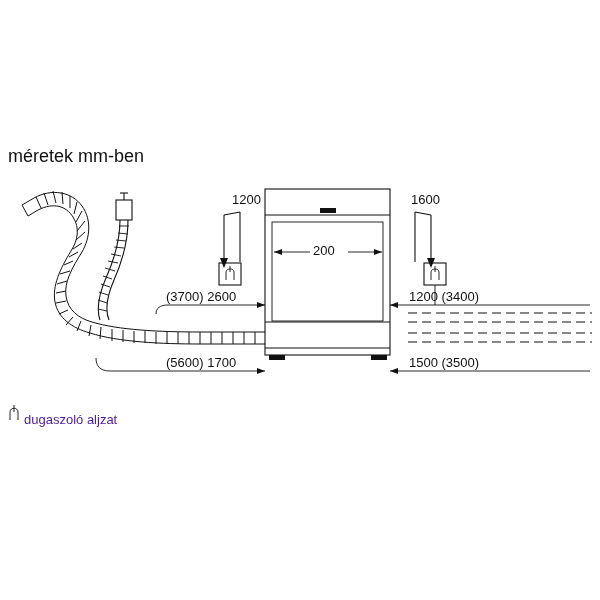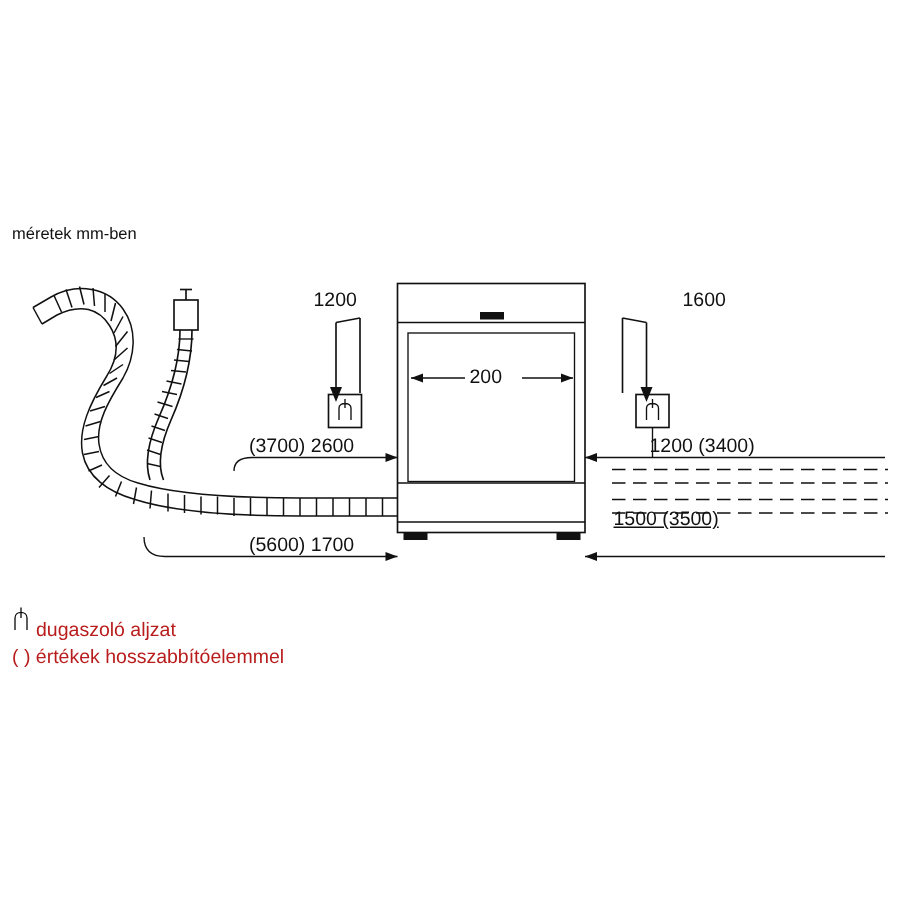--- a/index.html
+++ b/index.html
@@ -24,27 +24,27 @@
   }
   .lbl {
     position: absolute;
     font-family: "Liberation Sans", sans-serif;
     font-size: 13px;
     line-height: 15px;
     color: #111111;
     white-space: nowrap;
   }
   .lbl-title {
-    font-size: 11px;
+    font-size: 18px;
   }
   .legend-row {
     position: absolute;
     font-size: 13px;
     line-height: 16px;
-    color: #b91c1c;
+    color: #4c1d95;
     white-space: nowrap;
   }
   svg { display: block; }
   .stroke {
     fill: none;
     stroke: #111111;
     stroke-width: 1.1;
   }
   .thin {
     fill: none;
@@ -221,34 +221,30 @@
       <polygon points="390,371 398,368 398,374" class="fillblk"></polygon>
 
       <line x1="435" y1="285" x2="435" y2="305" class="thin"></line>
     </g>
 
     <g>
       <path class="thin" d="M10,420 L10,412 M18,420 L18,412 M10,412 C10,407 18,407 18,412 M14,412 L14,405"></path>
     </g>
   </svg>
 
-  <div class="lbl" style="left:209px; top:192px;">1200</div>
-
-  <div class="lbl" style="left:411px; top:192px;margin-left:44px;">1600</div>
+  <div class="lbl" style="left:232px; top:192px;">1200</div>
+
+  <div class="lbl" style="left:411px; top:192px;">1600</div>
 
   <div class="lbl" style="left:313px; top:243px;">200</div>
 
   <div class="lbl" style="left:166px; top:289px;">(3700) 2600</div>
 
   <div class="lbl" style="left:166px; top:355px;">(5600) 1700</div>
 
-  <div class="lbl" style="left:433px; top:289px;">1200 (3400)</div>
-
-  <div class="lbl" style="left:409px; top:338px;text-decoration:underline;">1500 (3500)</div>
+  <div class="lbl" style="left:409px; top:289px;">1200 (3400)</div>
+
+  <div class="lbl" style="left:409px; top:355px;">1500 (3500)</div>
 
   <div class="legend-row" style="left:24px; top:412px;">dugaszoló aljzat</div>
 
-  <div class="legend-row" style="left:8px; top:430px;">
-    <span>(&nbsp;)</span>
-    <span>értékek hosszabbítóelemmel</span>
-  </div>
 
 </div>
 
 </body></html>

